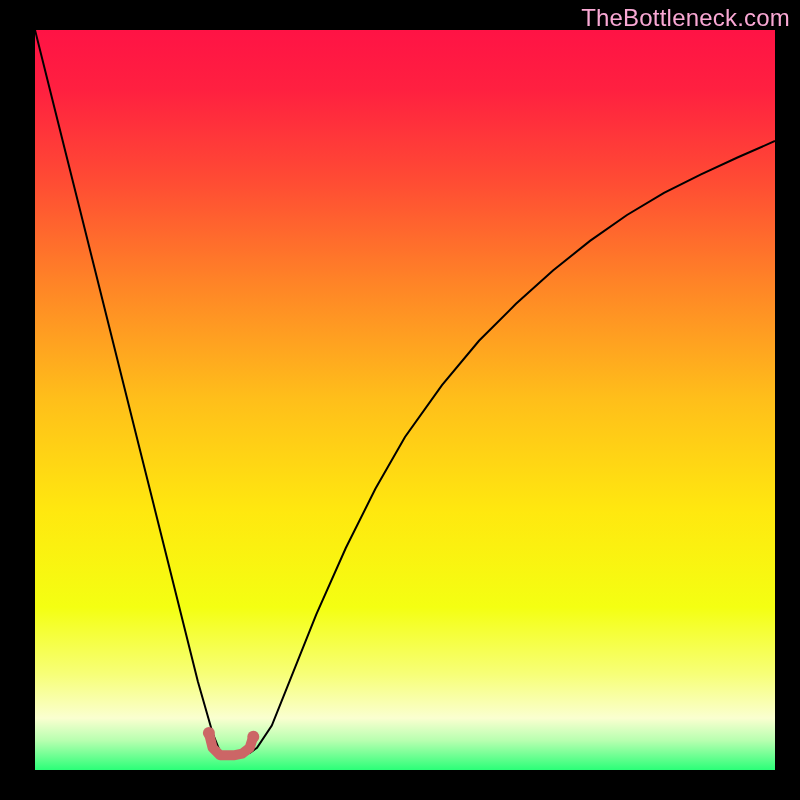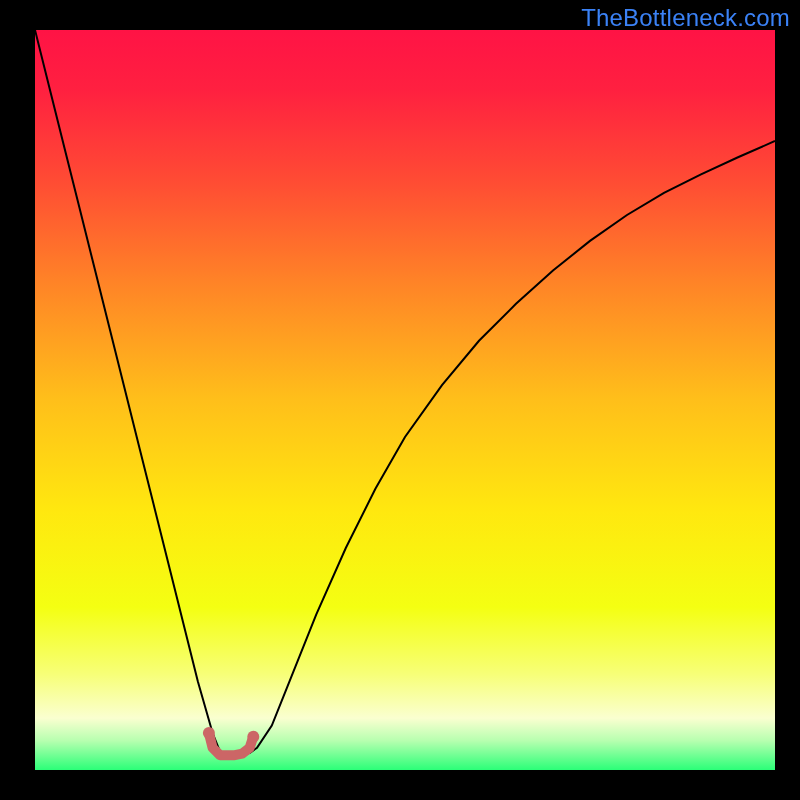--- a/index.html
+++ b/index.html
@@ -15,21 +15,21 @@
     width: 800px;
     height: 800px;
     background: #000;
   }
   .watermark {
     position: absolute;
     top: 4px;
     right: 10px;
     font-family: Arial, Helvetica, sans-serif;
     font-size: 24px;
-    color: #3b82f6;
+    color: #f9a8d4;
     letter-spacing: 0.2px;
     z-index: 10;
   }
   .plot {
     position: absolute;
     left: 35px;
     top: 30px;
     width: 740px;
     height: 740px;
   }

